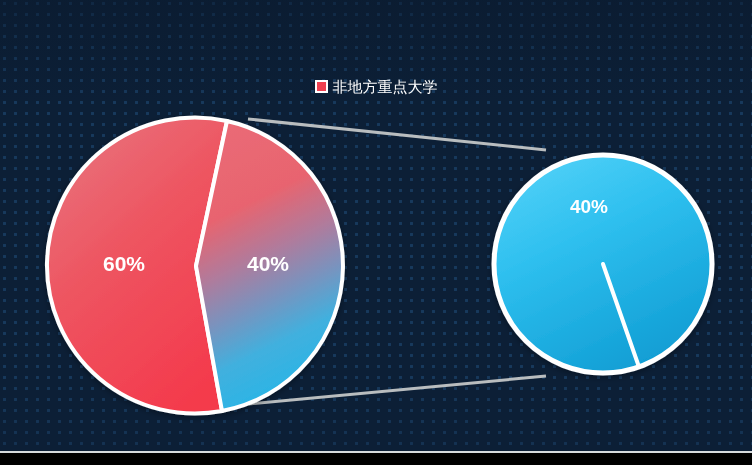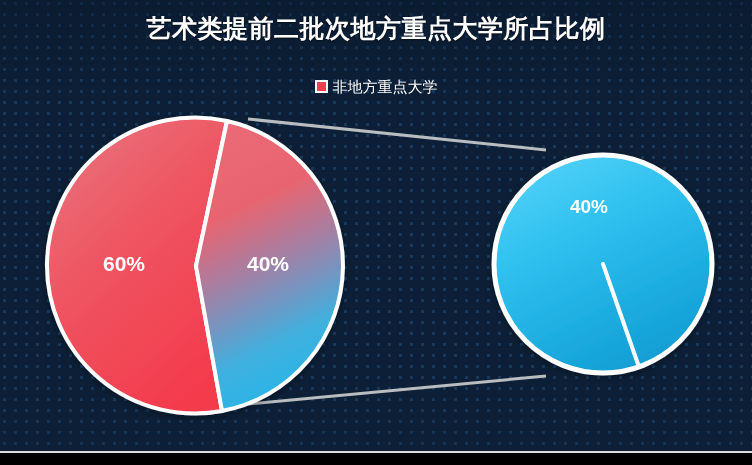--- a/index.html
+++ b/index.html
@@ -135,21 +135,20 @@
   }
 </style>
 </head>
 <body>
 
 <div id="canvas">
 
   <div id="bg-pattern"></div>
   <div id="bg-vignette"></div>
 
-  <div id="chart-title">艺术类提前二批次地方重点大学所占比例</div>
 
   <div id="legend">
 
     <div class="legend-item">
       <span class="legend-swatch" style="background:#ef4050;"></span>
       <span class="legend-label">非地方重点大学</span>
     </div>
 
 
   </div>

